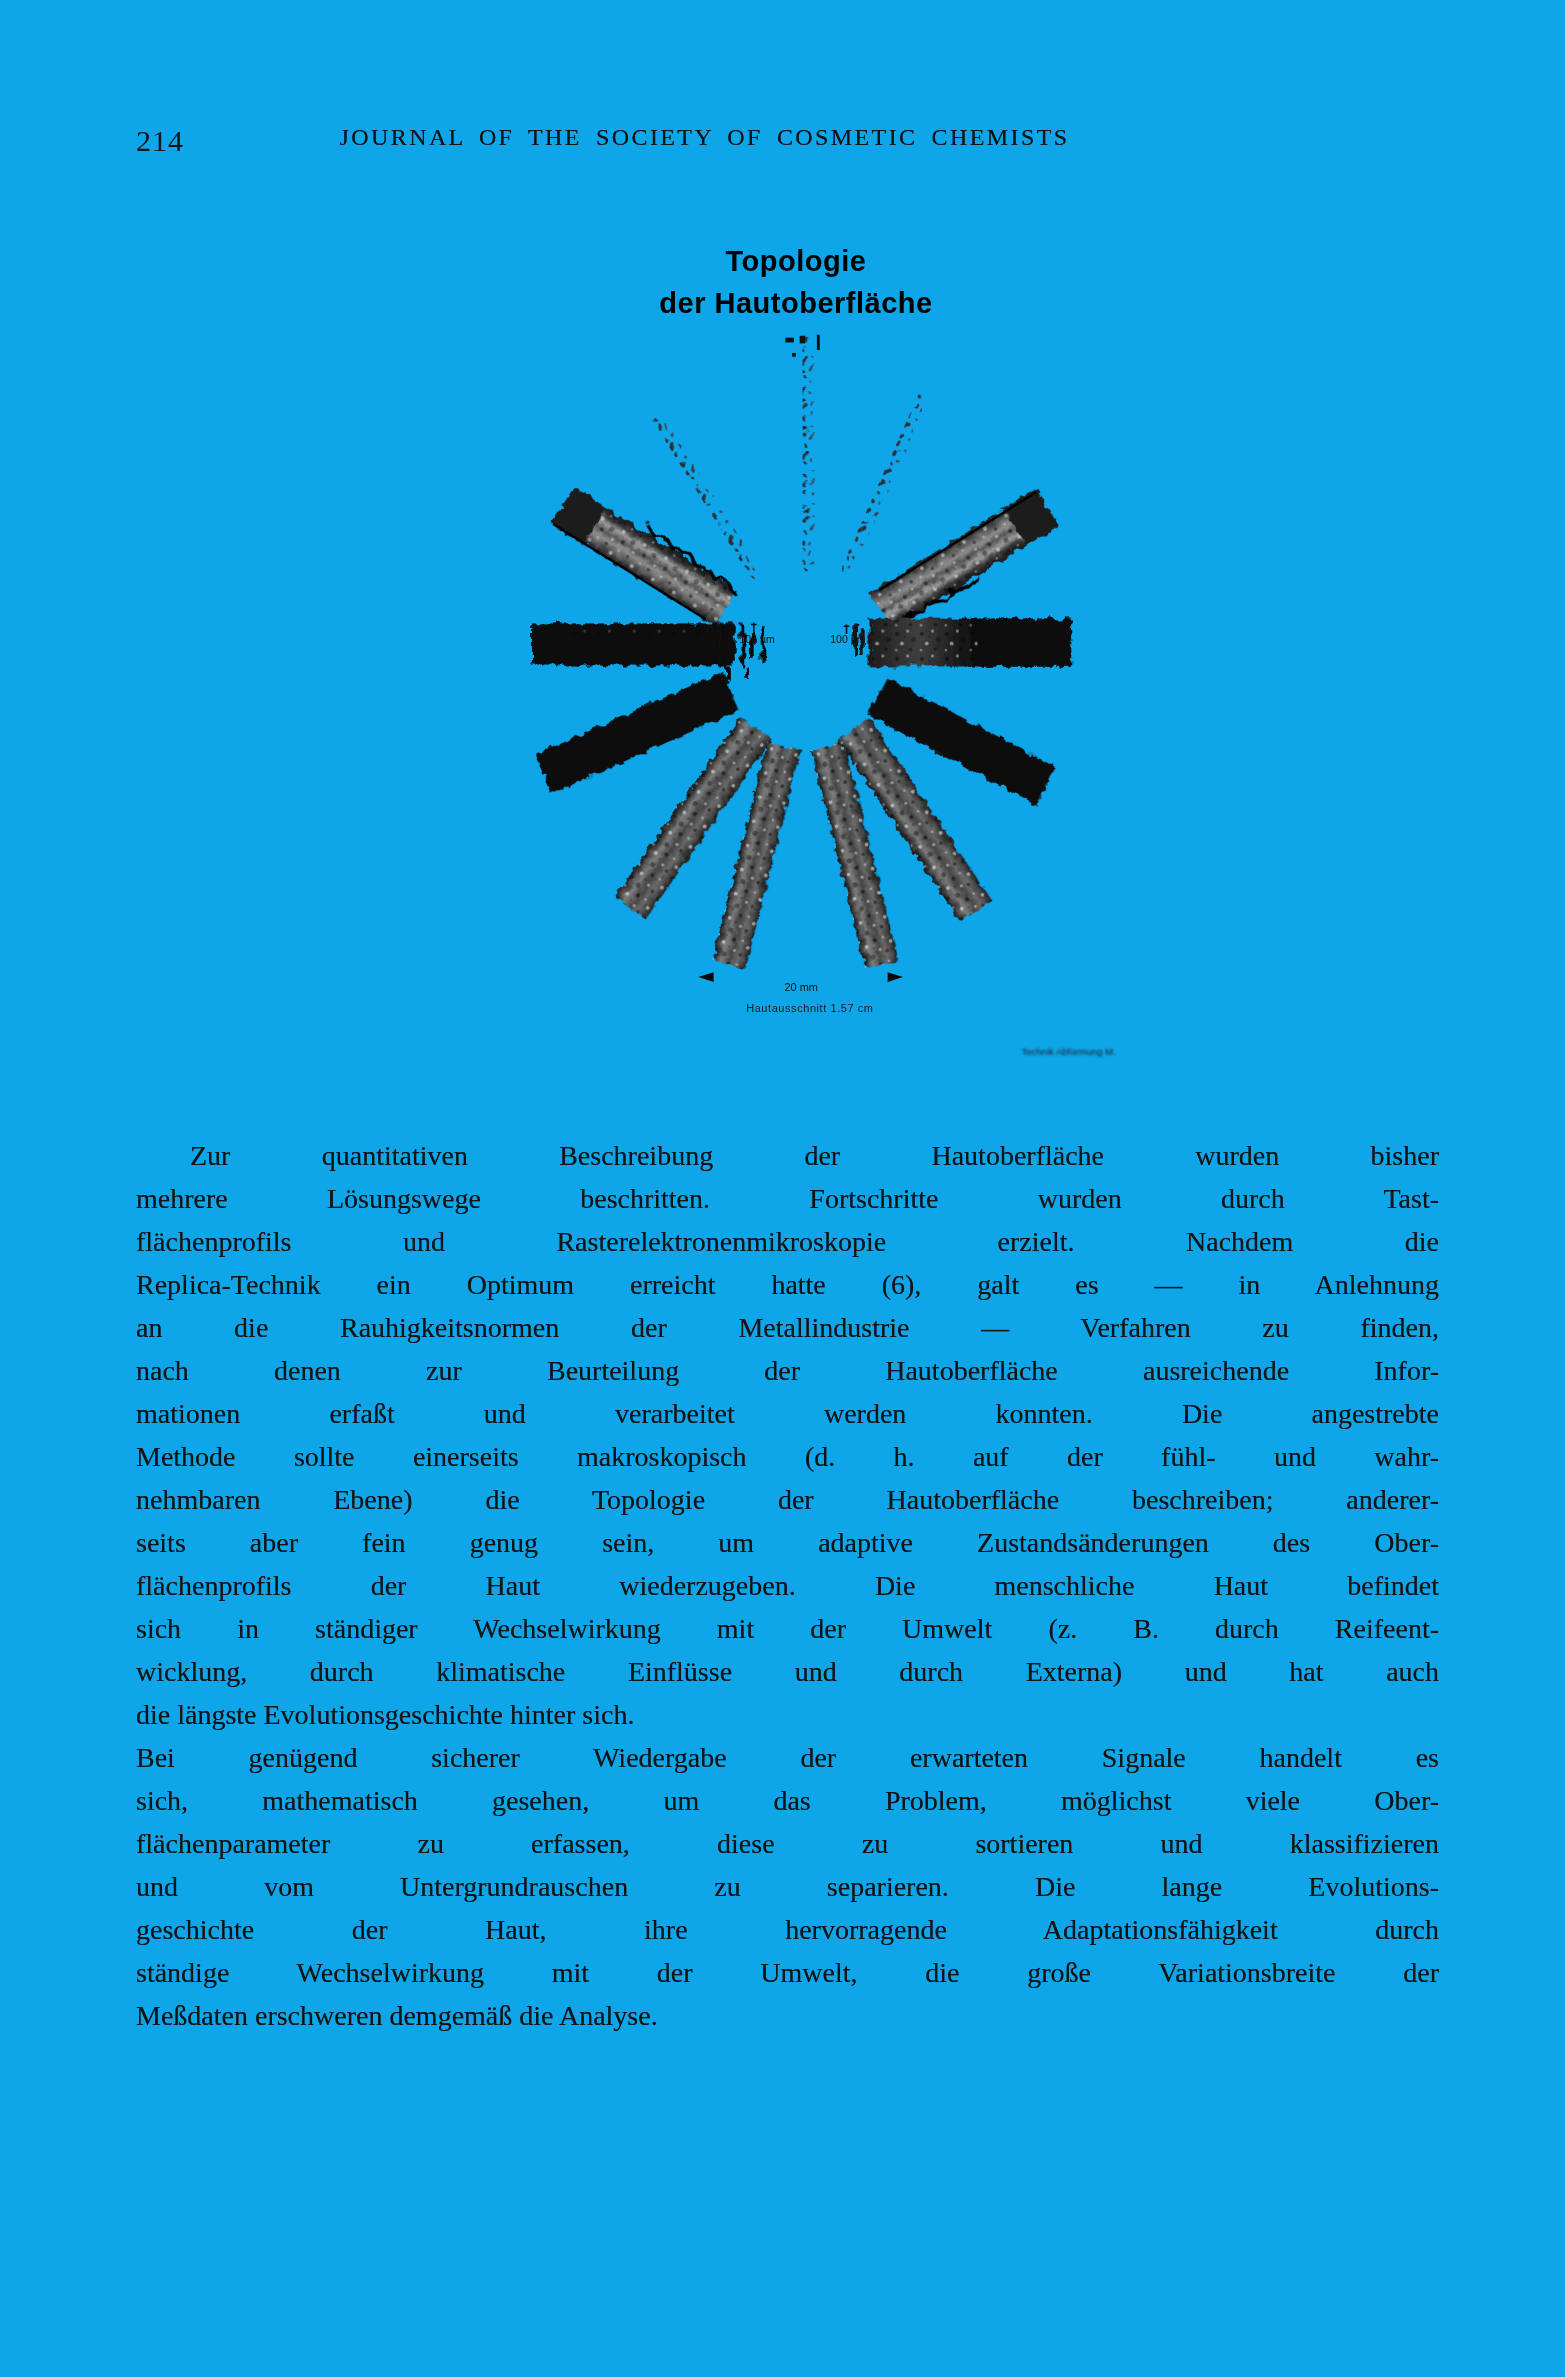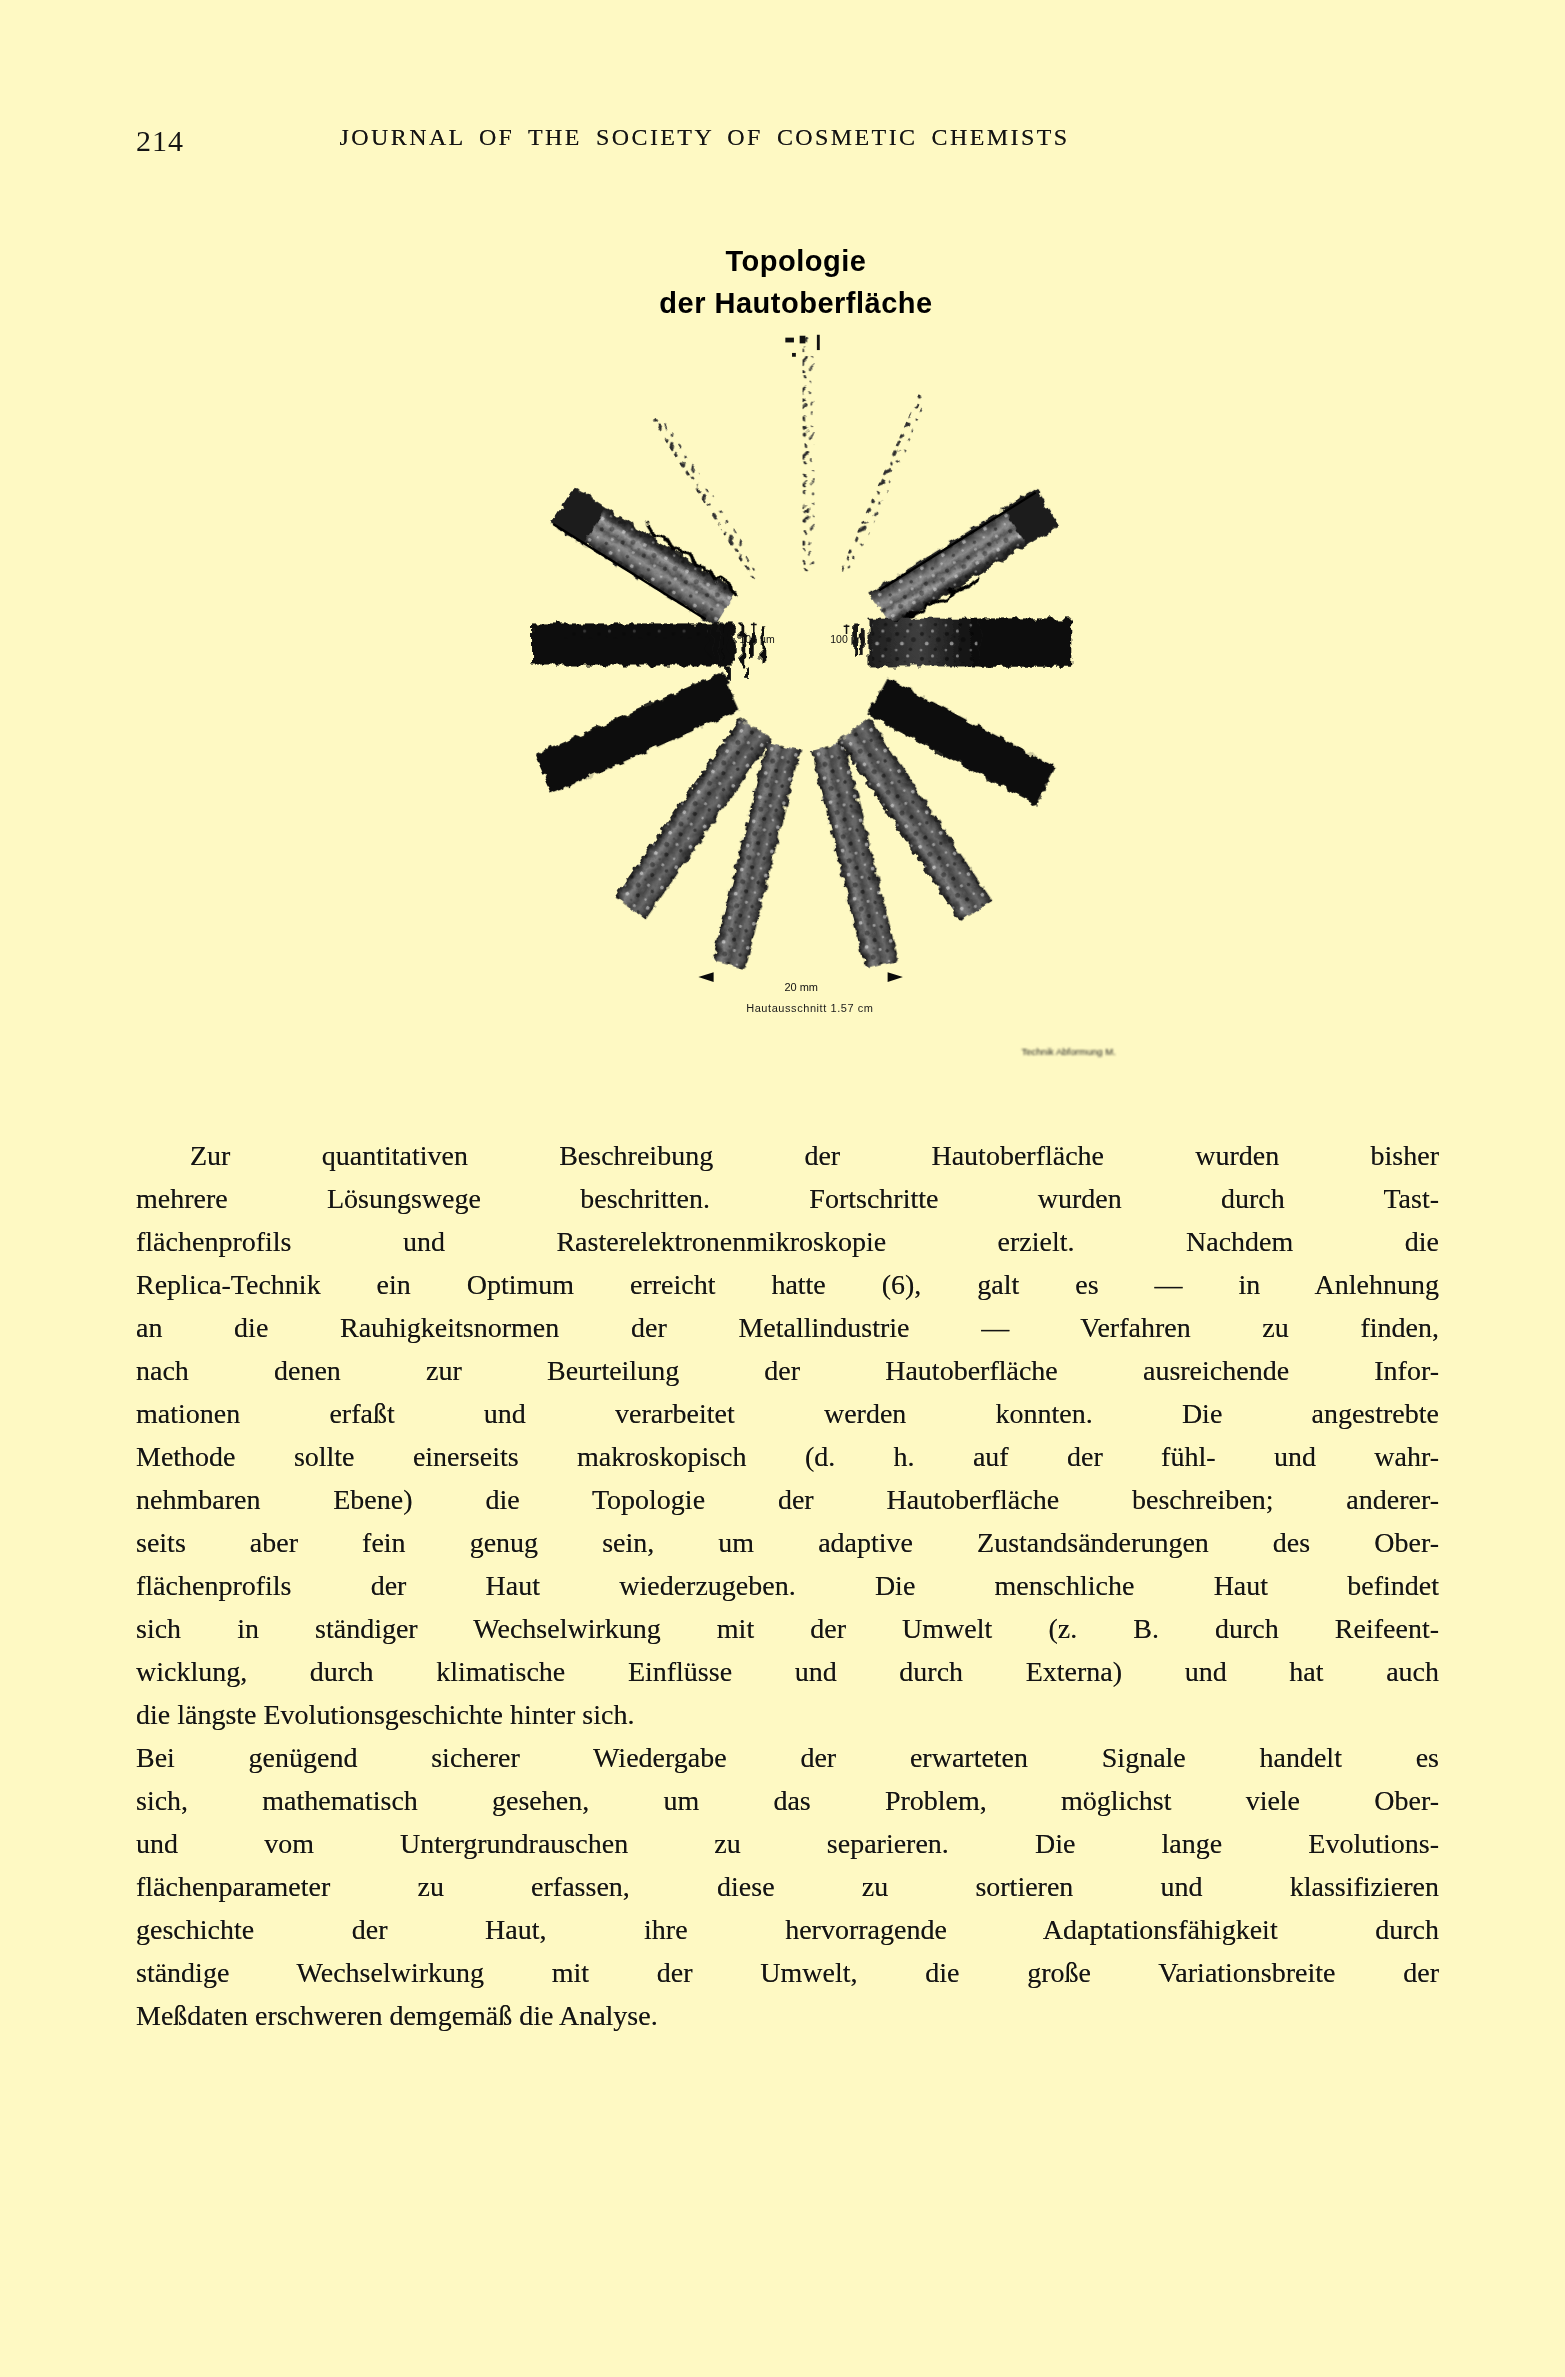--- a/index.html
+++ b/index.html
@@ -1,17 +1,17 @@
 <!DOCTYPE html>
 <html><head>
 <meta charset="utf-8">
 <style>
   html,body{margin:0;padding:0;background:#777;}
   #page{
-    position:relative;width:1566px;height:2377px;background:#fef9c3;
+    position:relative;width:1566px;height:2377px;background:#0ea5e9;
     font-family:"Liberation Serif",serif;color:#141414;overflow:hidden;
   }
   
   #running-head{position:absolute;top:124px;left:0;width:1566px;height:38px;}
   #page-number{position:absolute;left:136px;top:0;font-size:30px;letter-spacing:1px;}
   #journal-title{
     position:absolute;left:315px;top:0;width:779px;text-align:center;
     font-size:24px;letter-spacing:2.4px;word-spacing:5.7px;white-space:nowrap;
     text-shadow:0 0 0.5px rgba(0,0,0,.6);
   }
@@ -212,21 +212,21 @@
     <div class="tline">Methode sollte einerseits makroskopisch (d. h. auf der fühl- und wahr-</div>
     <div class="tline">nehmbaren Ebene) die Topologie der Hautoberfläche beschreiben; anderer-</div>
     <div class="tline">seits aber fein genug sein, um adaptive Zustandsänderungen des Ober-</div>
     <div class="tline">flächenprofils der Haut wiederzugeben. Die menschliche Haut befindet</div>
     <div class="tline">sich in ständiger Wechselwirkung mit der Umwelt (z. B. durch Reifeent-</div>
     <div class="tline">wicklung, durch klimatische Einflüsse und durch Externa) und hat auch</div>
     <div class="tline last">die längste Evolutionsgeschichte hinter sich.</div>
 
     <div class="tline">Bei genügend sicherer Wiedergabe der erwarteten Signale handelt es</div>
     <div class="tline">sich, mathematisch gesehen, um das Problem, möglichst viele Ober-</div>
+    <div class="tline">flächenparameter zu erfassen, diese zu sortieren und klassifizieren</div>
     <div class="tline">und vom Untergrundrauschen zu separieren. Die lange Evolutions-</div>
-    <div class="tline">flächenparameter zu erfassen, diese zu sortieren und klassifizieren</div>
     <div class="tline">geschichte der Haut, ihre hervorragende Adaptationsfähigkeit durch</div>
     <div class="tline">ständige Wechselwirkung mit der Umwelt, die große Variationsbreite der</div>
     <div class="tline last">Meßdaten erschweren demgemäß die Analyse.</div>
   </div>
 
 </div>
 
 
 </body></html>

